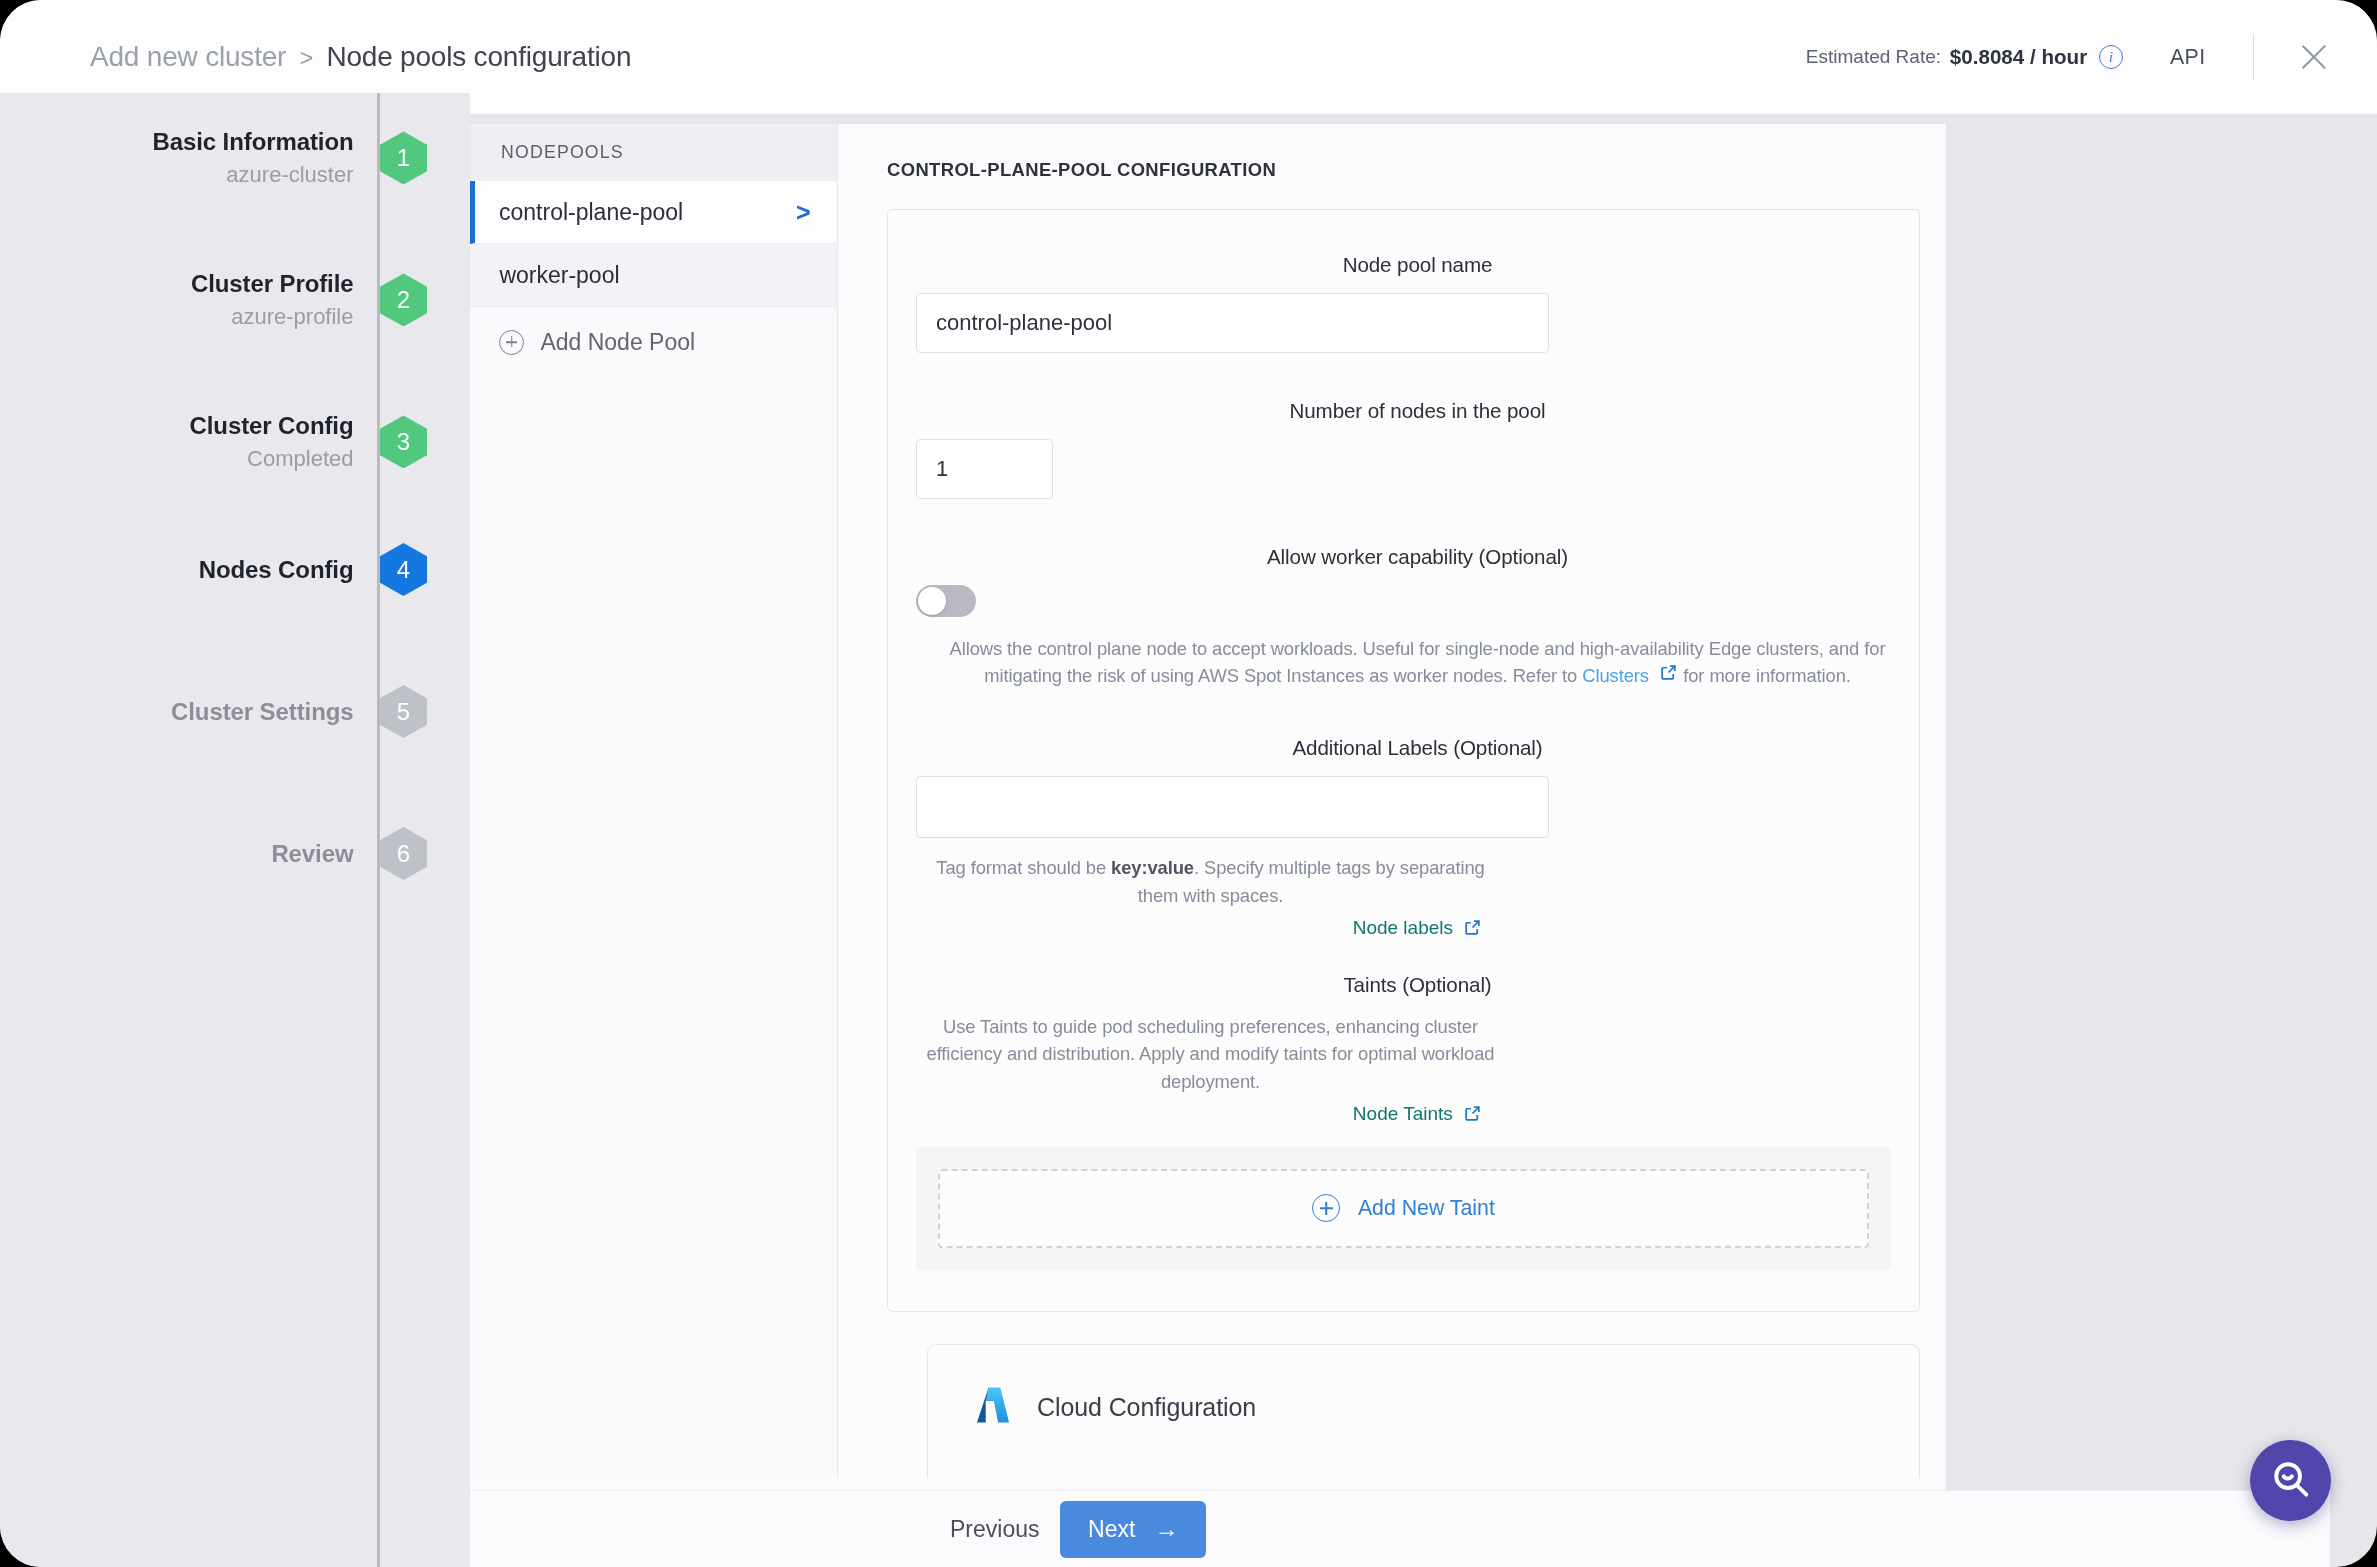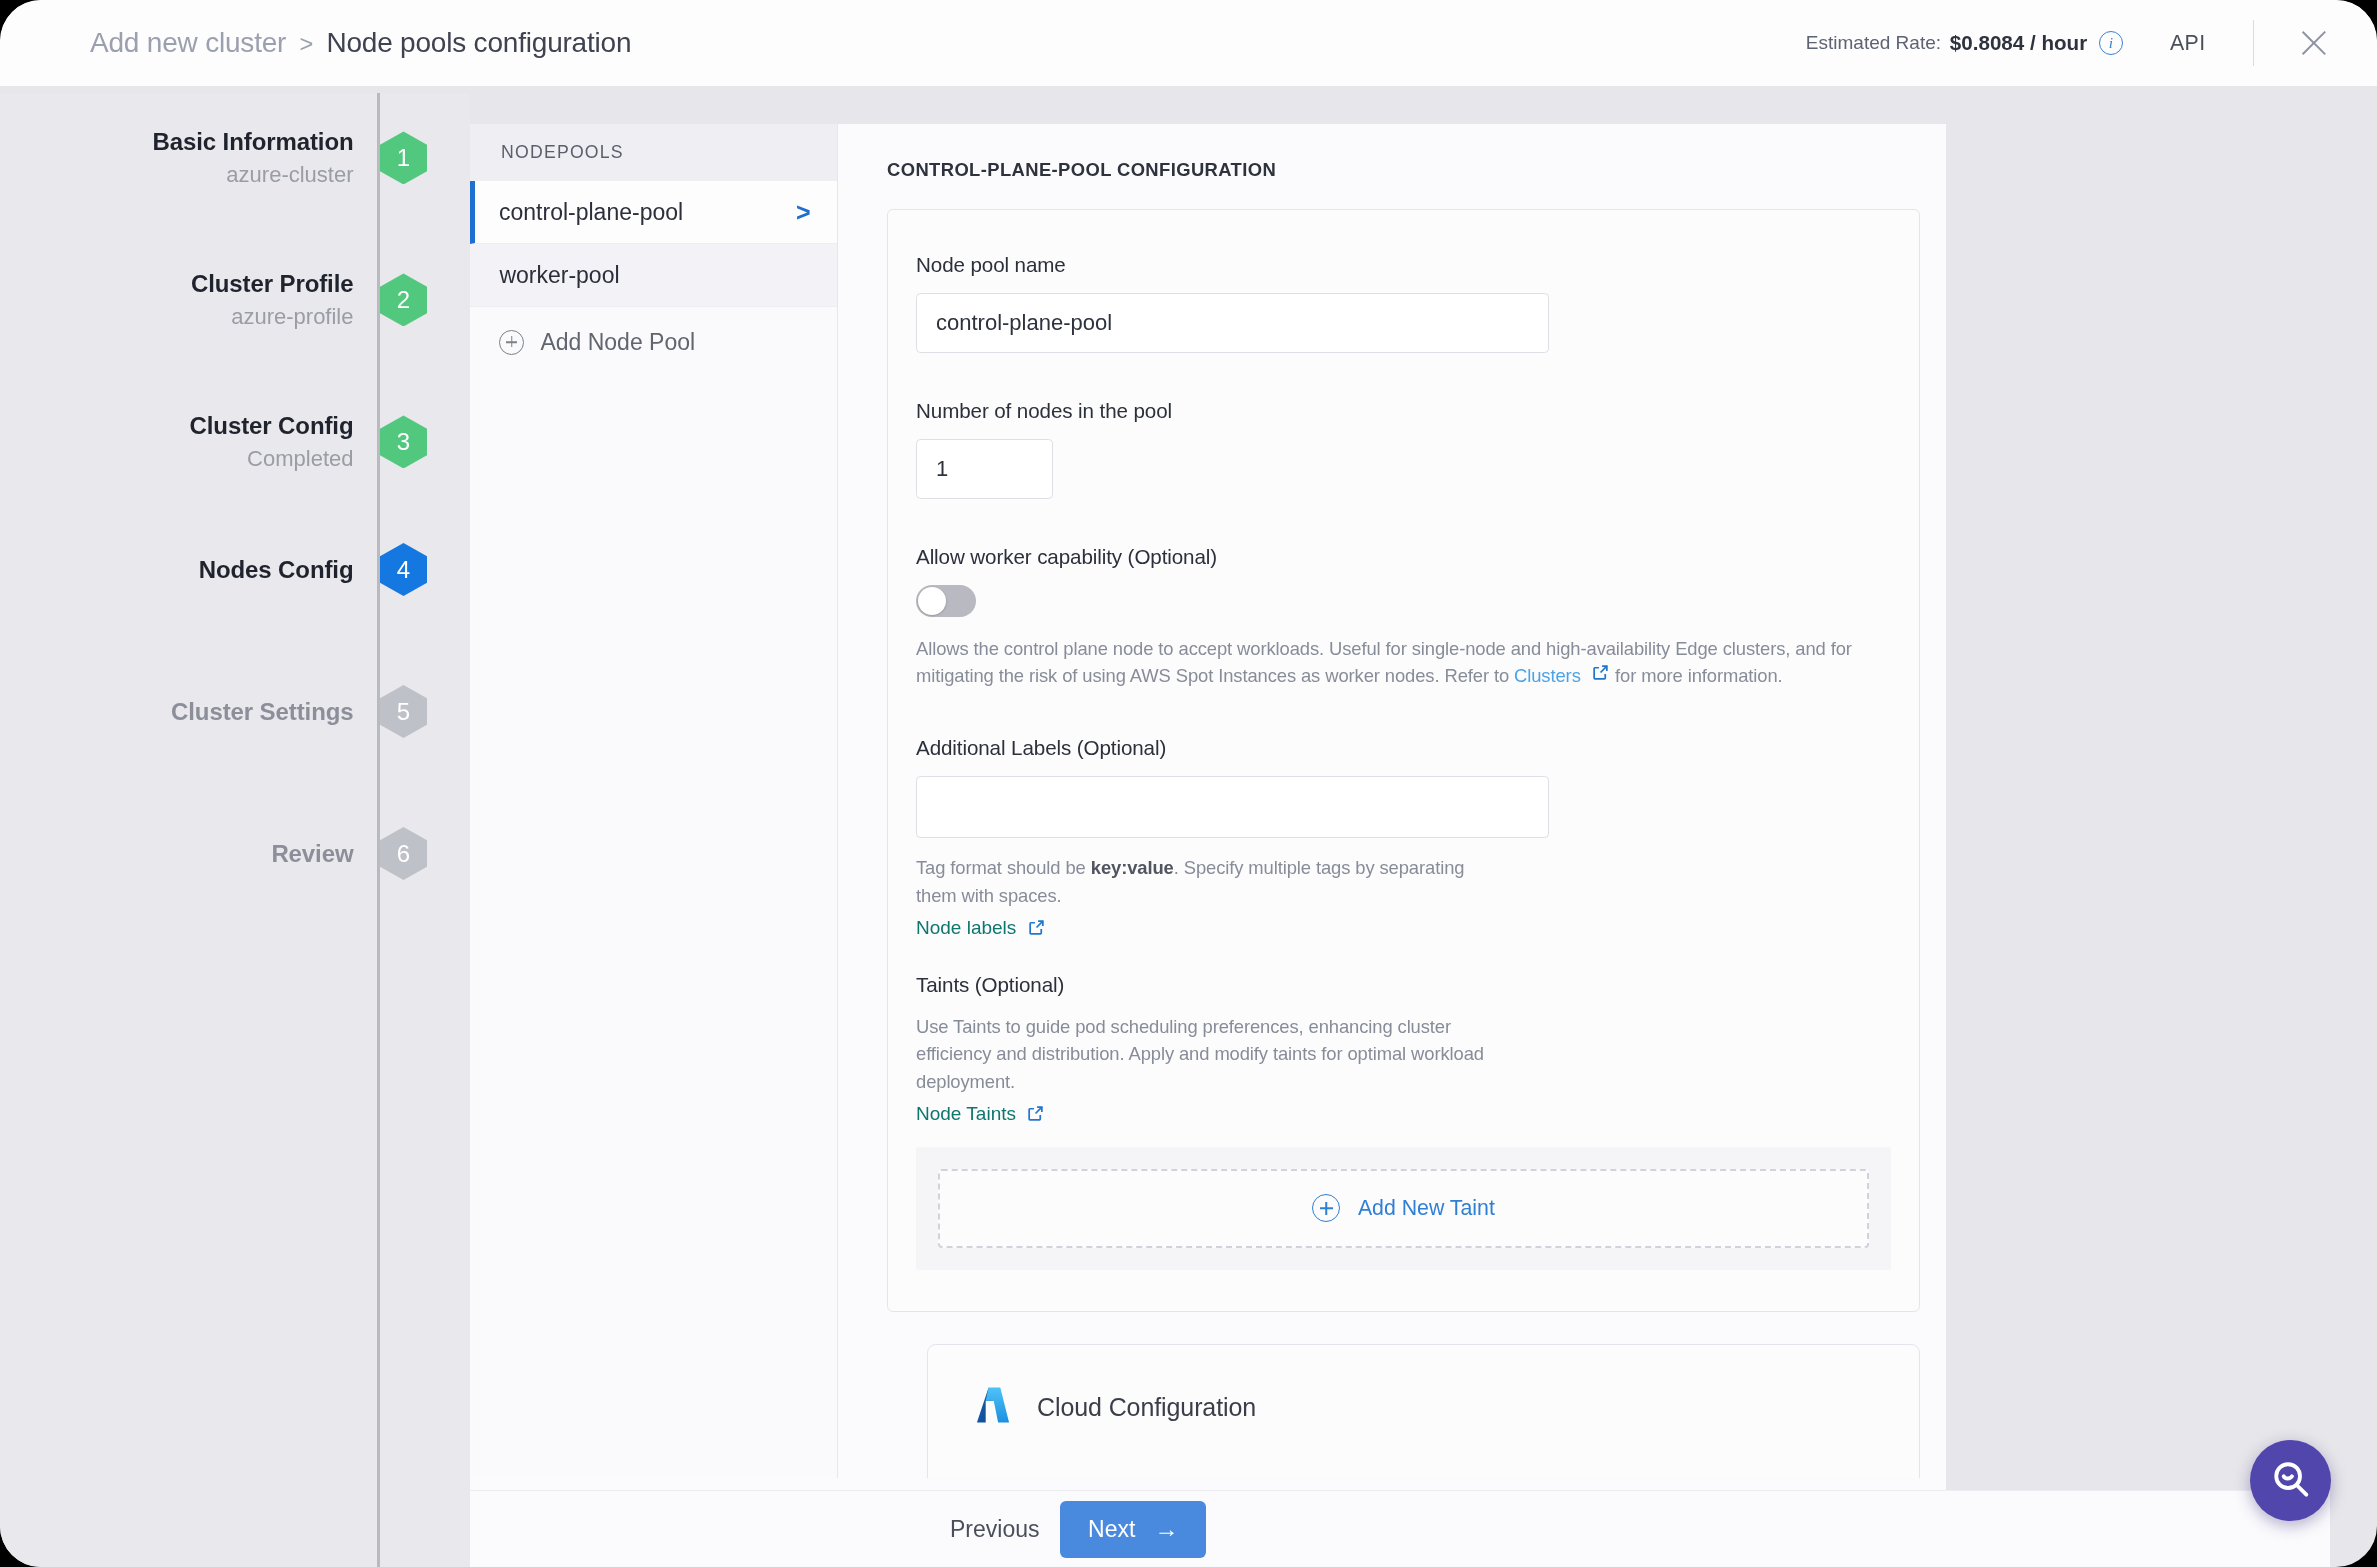--- a/index.html
+++ b/index.html
@@ -11,21 +11,21 @@
   }
   .screen {
     position: absolute; inset: 0;
     background: #e7e6ea;
     border-radius: 41px;
     overflow: hidden;
   }
 
   
   .header {
-    position: absolute; top: 0; left: 0; right: 0; height: 86px;
+    position: absolute; top: 0; left: 0; right: 0; height: 114px;
     background: #fdfdfe;
     display: flex; align-items: center;
     border-top-left-radius: 41px; border-top-right-radius: 41px;
   }
   .breadcrumb { display: flex; align-items: baseline; margin-left: 90px; }
   .bc-parent { font-size: 28px; color: #9ba0ae; letter-spacing: -0.2px; }
   .bc-sep { font-size: 23.6px; color: #9ba0ae; margin: 0 13.2px; }
   .bc-current { font-size: 28px; color: #3f4350; letter-spacing: -0.2px; }
   .header-right { margin-left: auto; display: flex; align-items: center; padding-right: 44px; }
   .rate-label { font-size: 19px; color: #5d6373; }
@@ -117,21 +117,21 @@
     background: #fbfbfd; padding: 35px 26px 0 49px; overflow: hidden;
   }
   .sect-title {
     font-size: 18.4px; font-weight: bold; color: #2e323d;
     letter-spacing: 0.4px; margin-bottom: 28px;
   }
   .card {
     border: 1.5px solid #e4e4ea; border-radius: 5.9px;
     background: #fcfcfd; padding: 43px 0 41px 0;
   }
-  .fld { padding: 0 0 0 28px; }
+  .fld { padding: 0 0 0 28px; text-align: center; }
   .lbl { font-size: 20.6px; color: #2c303b; margin-bottom: 16px; letter-spacing: -0.1px; }
   .inp {
     height: 60px; border: 1.5px solid #dedee5; border-radius: 4.4px;
     background: #fff; display: flex; align-items: center;
     padding-left: 19px; font-size: 22px; color: #2e323d;
   }
   .inp.w-big { width: 633px; }
   .inp.w-small { width: 137px; }
   .inp.w-lbl { width: 633px; height: 62px; }
   .spacer-lg { height: 46px; }

